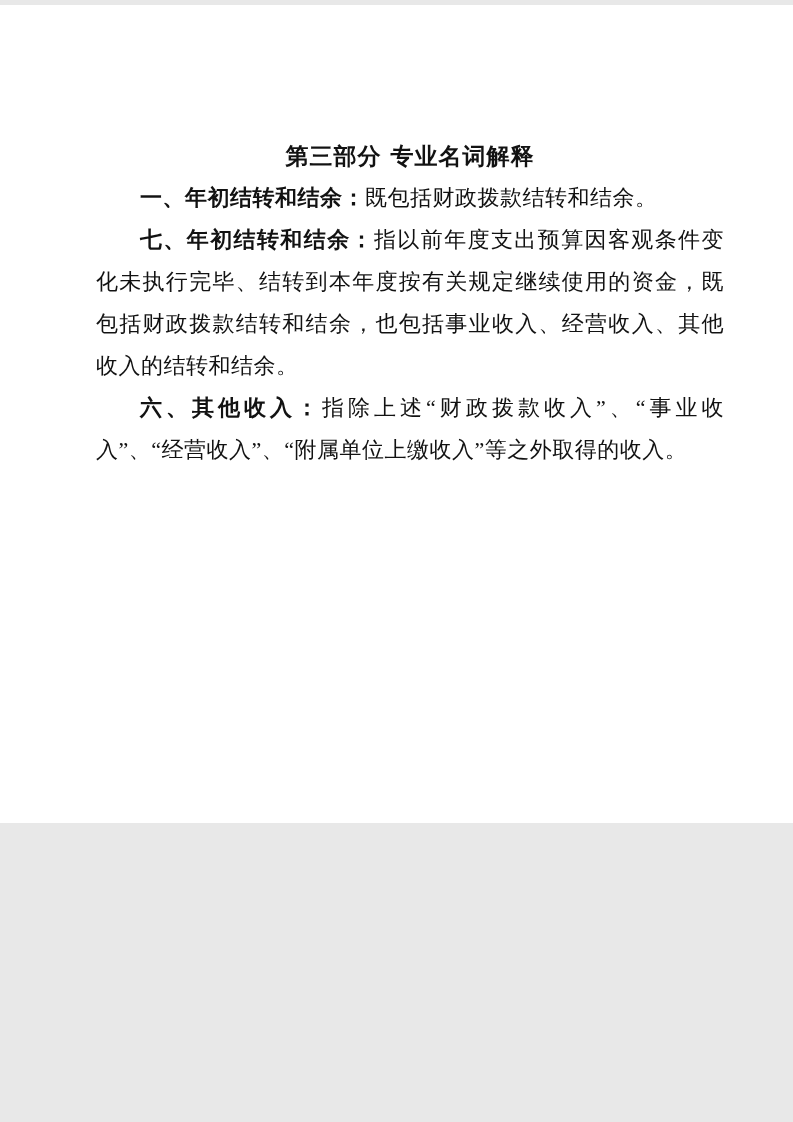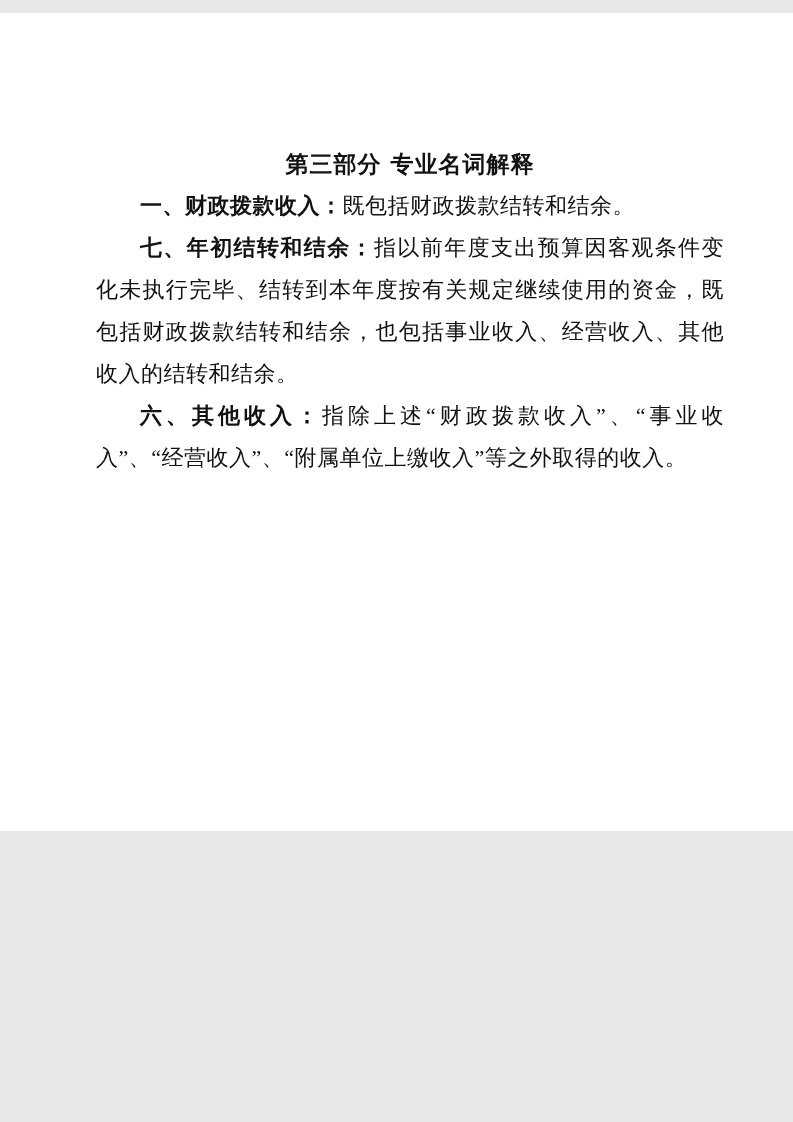--- a/index.html
+++ b/index.html
@@ -4,21 +4,21 @@
 <style>
   html, body {
     margin: 0;
     padding: 0;
     background: #e8e8e8;
   }
   .page {
     position: relative;
     width: 793px;
     height: 818px;
-    margin: 13px auto;
+    margin: 5px auto;
     background: #ffffff;
     overflow: hidden;
     font-family: "Liberation Serif", "DejaVu Serif", serif;
     color: #121212;
   }
   .content {
     position: absolute;
     top: 130px;
     left: 96px;
     width: 628px;
@@ -55,21 +55,21 @@
     color: #1d4ed8;
   }
 </style>
 </head>
 <body>
 
 <div class="page">
   <div class="content">
     <h1 class="doc-title">第三部分 专业名词解释</h1>
 
-    <p class="para"><span class="term">一、财政拨款收入：</span><span>既包括财政拨款结转和结余。</span></p>
+    <p class="para"><span class="term">一、年初结转和结余：</span><span>既包括财政拨款结转和结余。</span></p>
 
 
 
 
 
     <p class="para"><span class="term">七、年初结转和结余：</span><span>指以前年度支出预算因客观条件变化未执行完毕、结转到本年度按有关规定继续使用的资金，既包括财政拨款结转和结余，也包括事业收入、经营收入、其他收入的结转和结余。</span></p>
 
     <p class="para"><span class="term">六、其他收入：</span><span>指除上述“财政拨款收入”、“事业收入”、“经营收入”、“附属单位上缴收入”等之外取得的收入。</span></p>
 
   </div>

